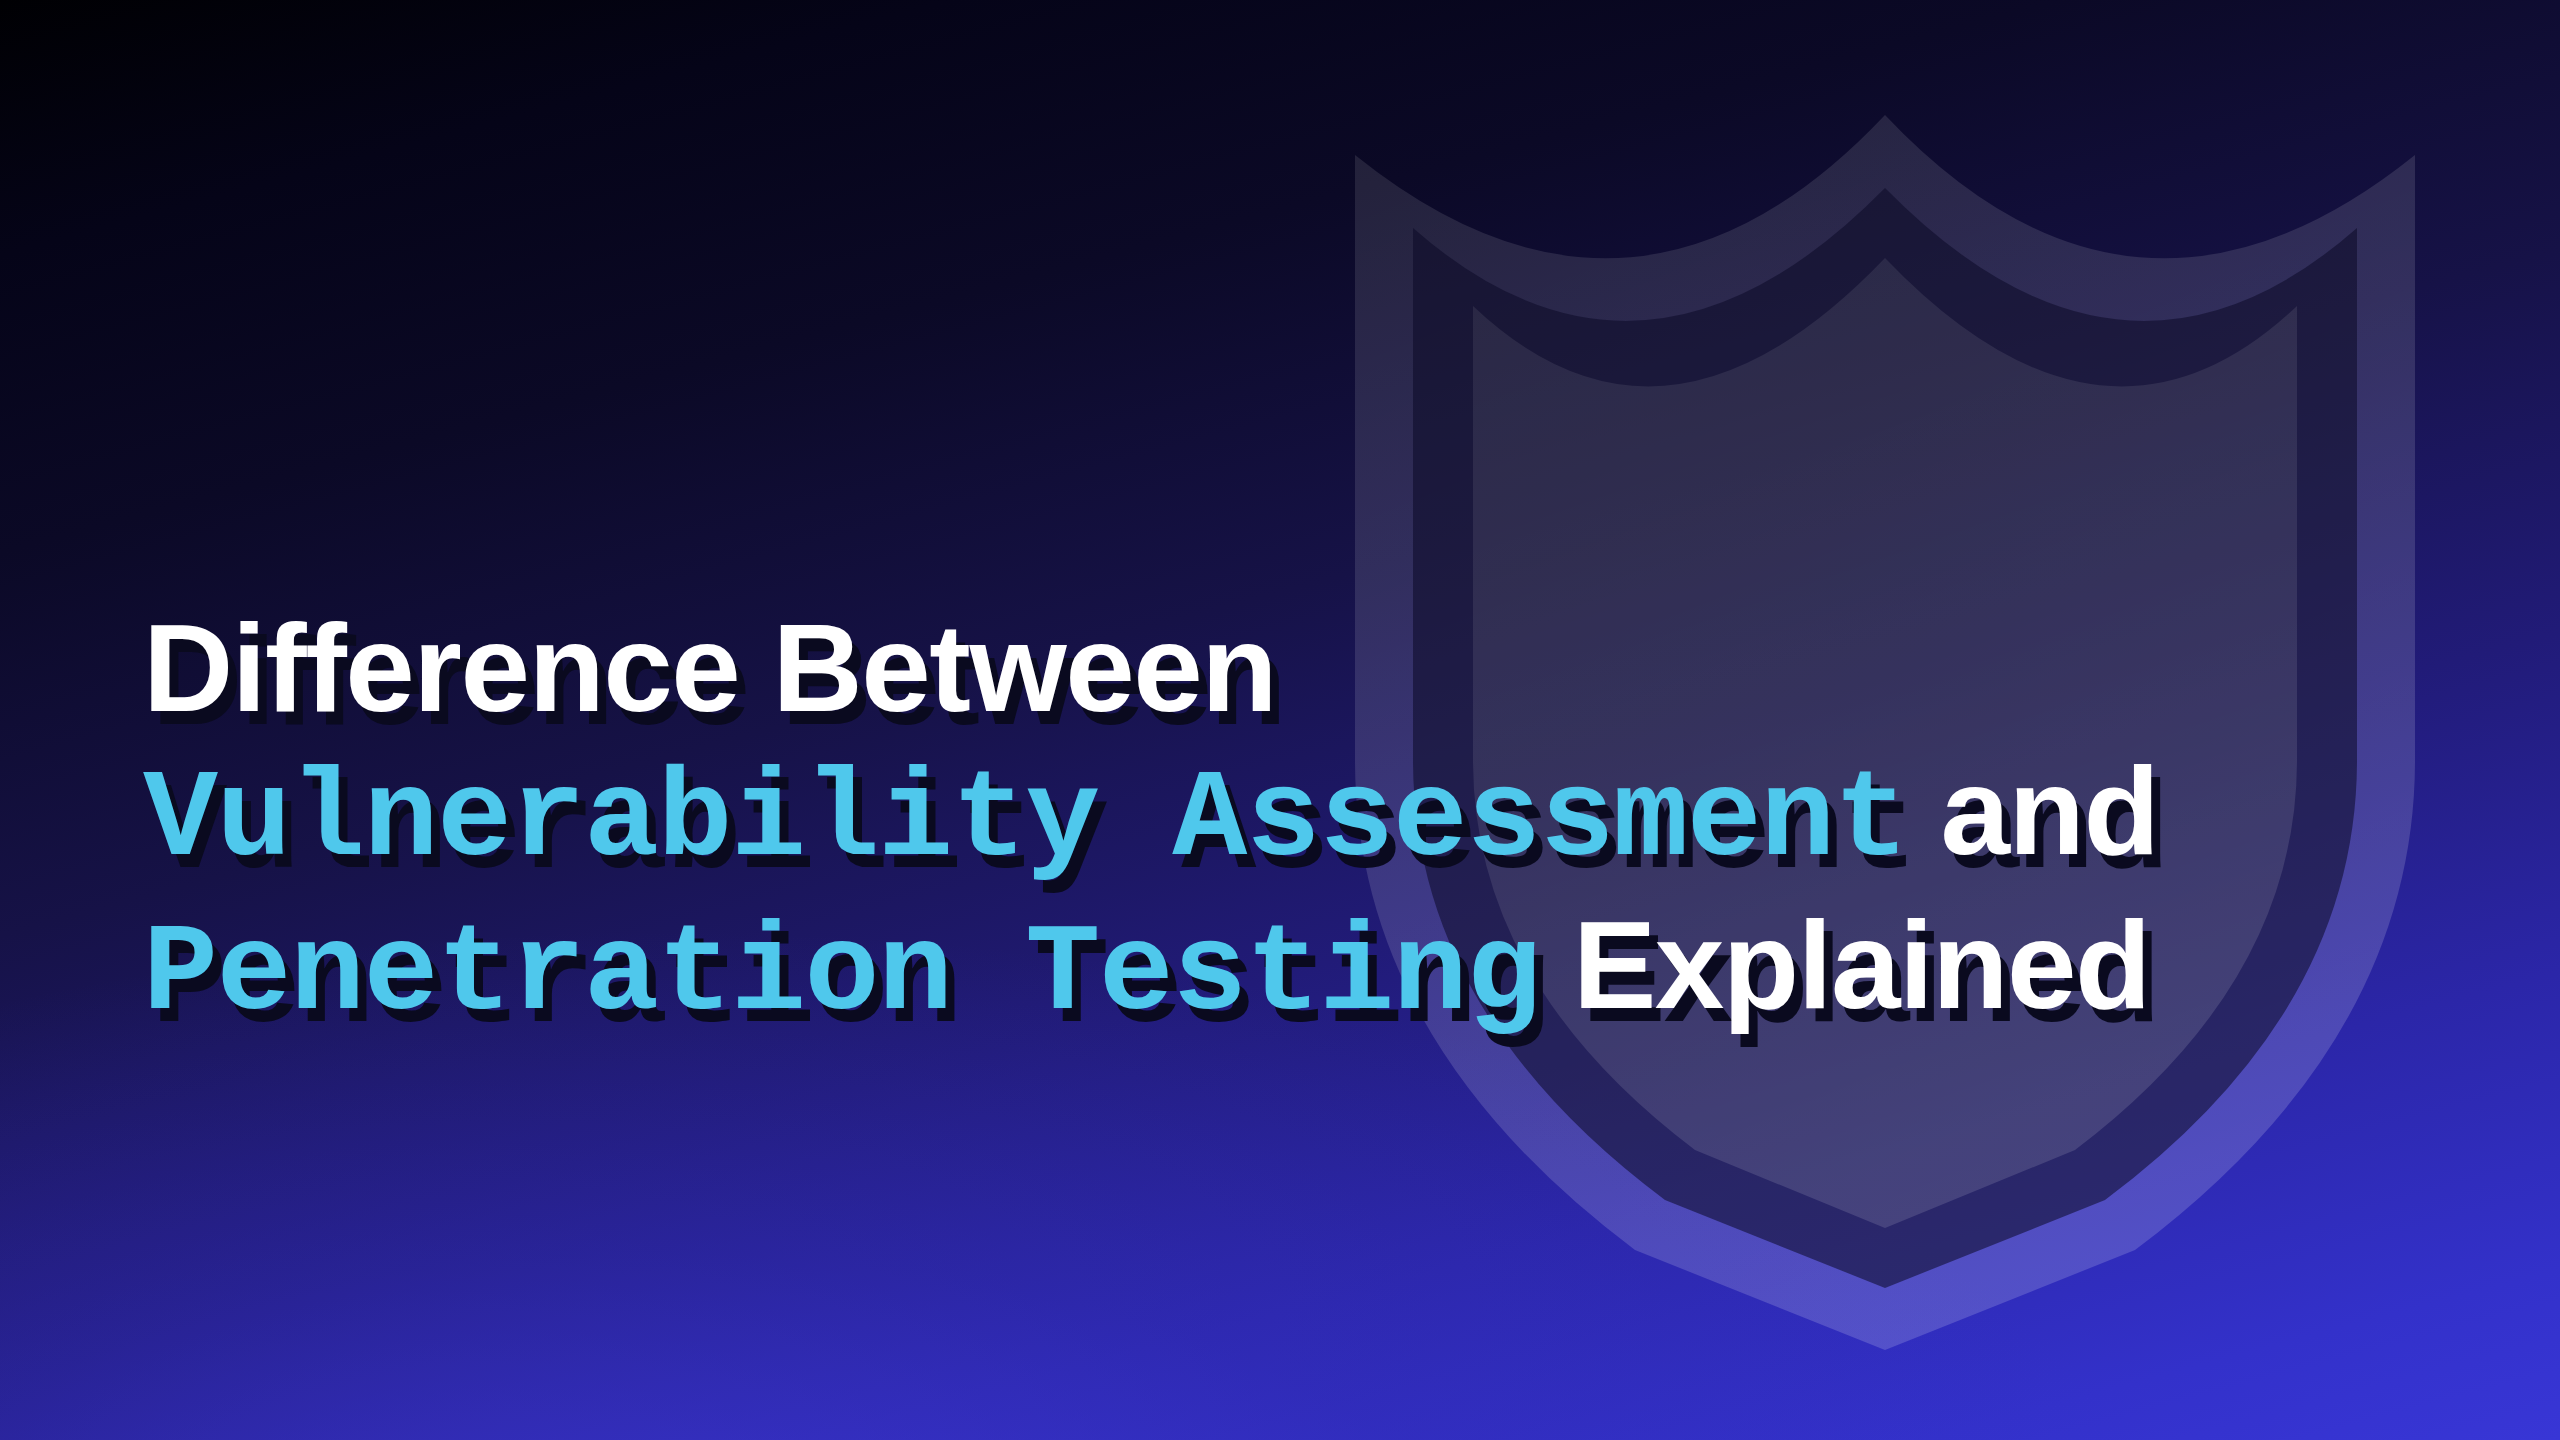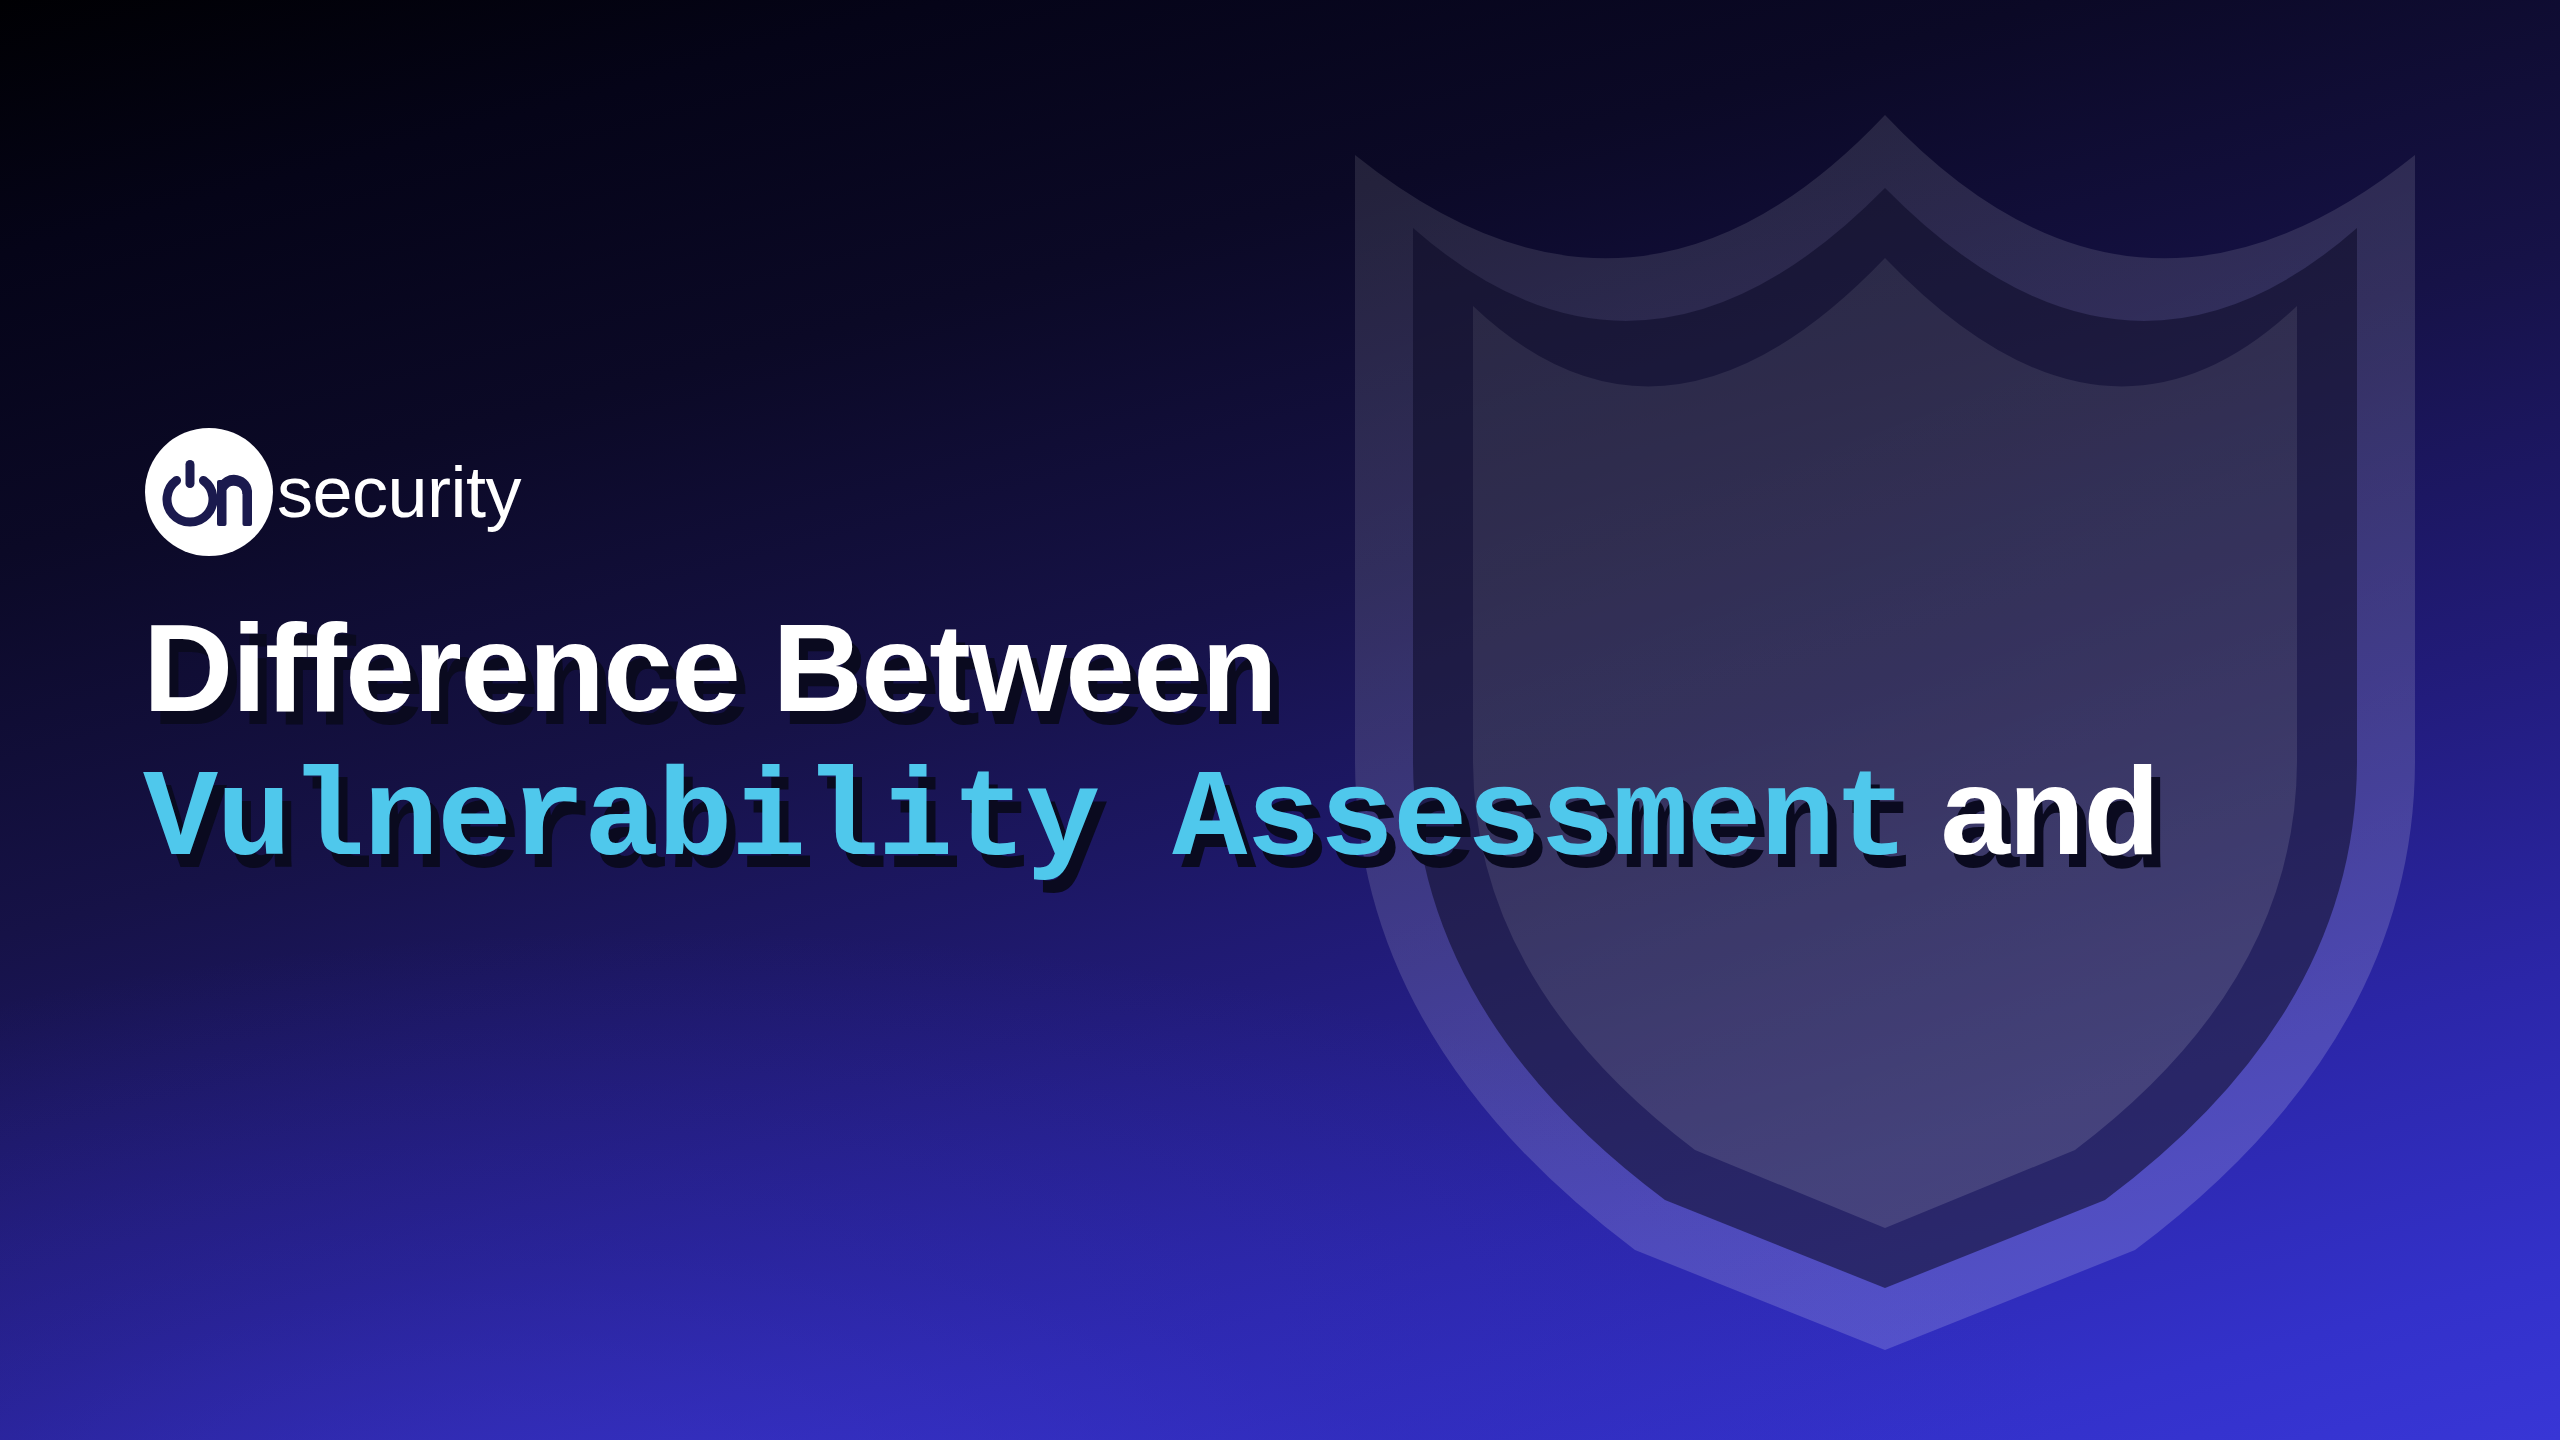--- a/index.html
+++ b/index.html
@@ -161,45 +161,30 @@
                  L 550 1168
                  L 740 1090
                  Q 962 922 962 700
                  L 962 246
                  Q 770 428 550 198
                  Q 330 428 138 246 Z" fill="url(#fillGrad)"></path>
       </g>
     </svg>
   </div>
 
-  <div class="logo">
-    <div class="logo-mark">
-      <svg viewBox="0 0 128 128" aria-hidden="true">
-
-        <g fill="none" stroke="#1B1A4E" stroke-width="9" stroke-linecap="round">
-          <path d="M 31.5 52.5 A 23 23 0 1 0 58.5 52.5"></path>
-        </g>
-        <rect x="40.5" y="32" width="9" height="28" rx="4.5" fill="#1B1A4E"></rect>
-
-        <g fill="#1B1A4E">
-          <rect x="72" y="52" width="9.5" height="46" rx="2"></rect>
-          <rect x="97.5" y="63" width="9.5" height="35" rx="2"></rect>
-          <path d="M 72 59 A 18 18 0 0 1 107 66 L 97.5 66 A 8.6 8.6 0 0 0 81.5 62 Z"></path>
-        </g>
-      </svg>
-    </div>
-    <div class="logo-word">security</div>
-  </div>
 
   <div class="headline">
 
     <div class="hl-line">
       <span class="white">Difference Between</span>
     </div>
 
     <div class="hl-line">
       <span class="cyan">Vulnerability Assessment</span><span class="white"> and</span>
     </div>
 
+    <div class="hl-line">
+      <span class="cyan">Penetration Testing</span><span class="white"> Explained</span>
+    </div>
 
   </div>
 
 </div>
 
 </body></html>

